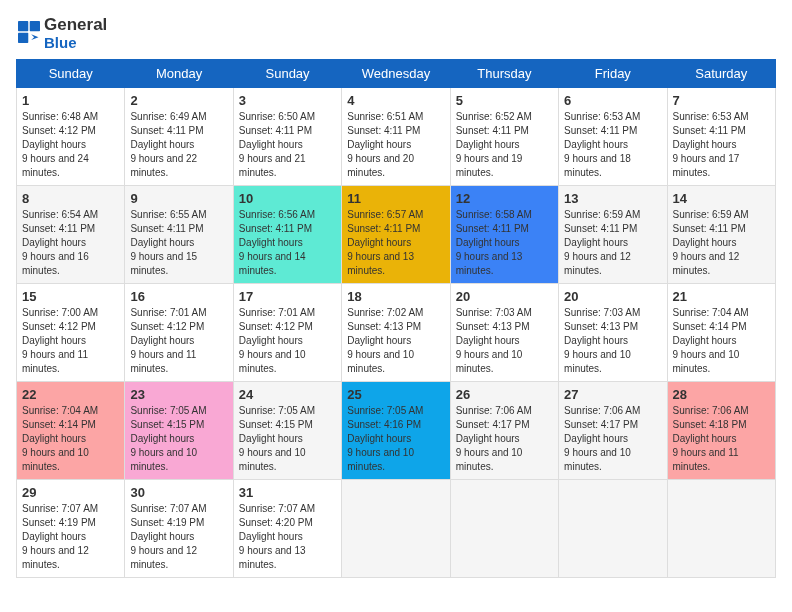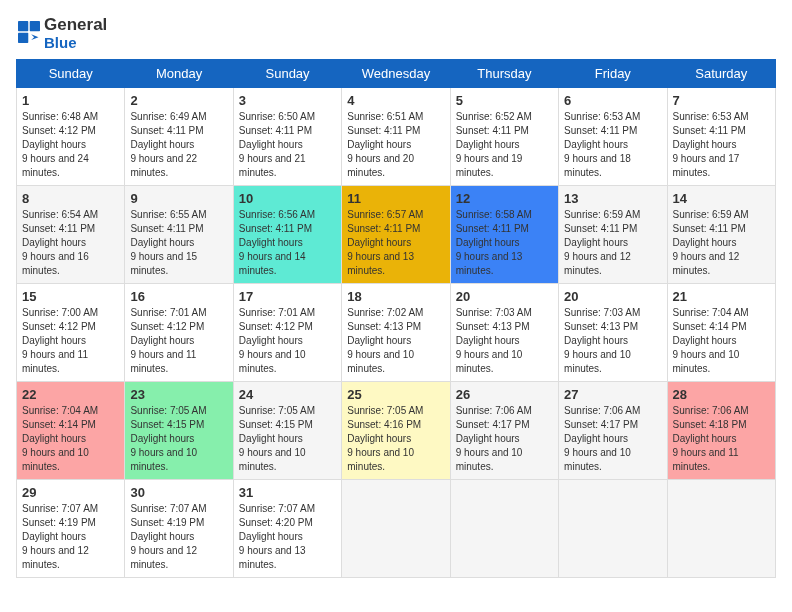--- a/index.html
+++ b/index.html
@@ -317,39 +317,39 @@
       <tr>
         <td style="background: #fca5a5;">
         <span class="day-num">22</span>
         <span class="day-info">
           Sunrise: 7:04 AM<br>
           Sunset: 4:14 PM<br>
           Daylight hours<br>
           9 hours and 10 minutes.
         </span>
       </td>
-        <td style="background: #86efac; margin-left: 40px;">
+        <td style="background: #f9a8d4; margin-left: 40px;">
         <span class="day-num">23</span>
         <span class="day-info">
           Sunrise: 7:05 AM<br>
           Sunset: 4:15 PM<br>
           Daylight hours<br>
           9 hours and 10 minutes.
         </span>
       </td>
         <td style="background: rgb(245, 245, 245);">
         <span class="day-num">24</span>
         <span class="day-info">
           Sunrise: 7:05 AM<br>
           Sunset: 4:15 PM<br>
           Daylight hours<br>
           9 hours and 10 minutes.
         </span>
       </td>
-        <td style="background: #fef9c3;">
+        <td style="background: #0ea5e9;">
         <span class="day-num">25</span>
         <span class="day-info">
           Sunrise: 7:05 AM<br>
           Sunset: 4:16 PM<br>
           Daylight hours<br>
           9 hours and 10 minutes.
         </span>
       </td>
         <td style="background: rgb(245, 245, 245);">
         <span class="day-num">26</span>

